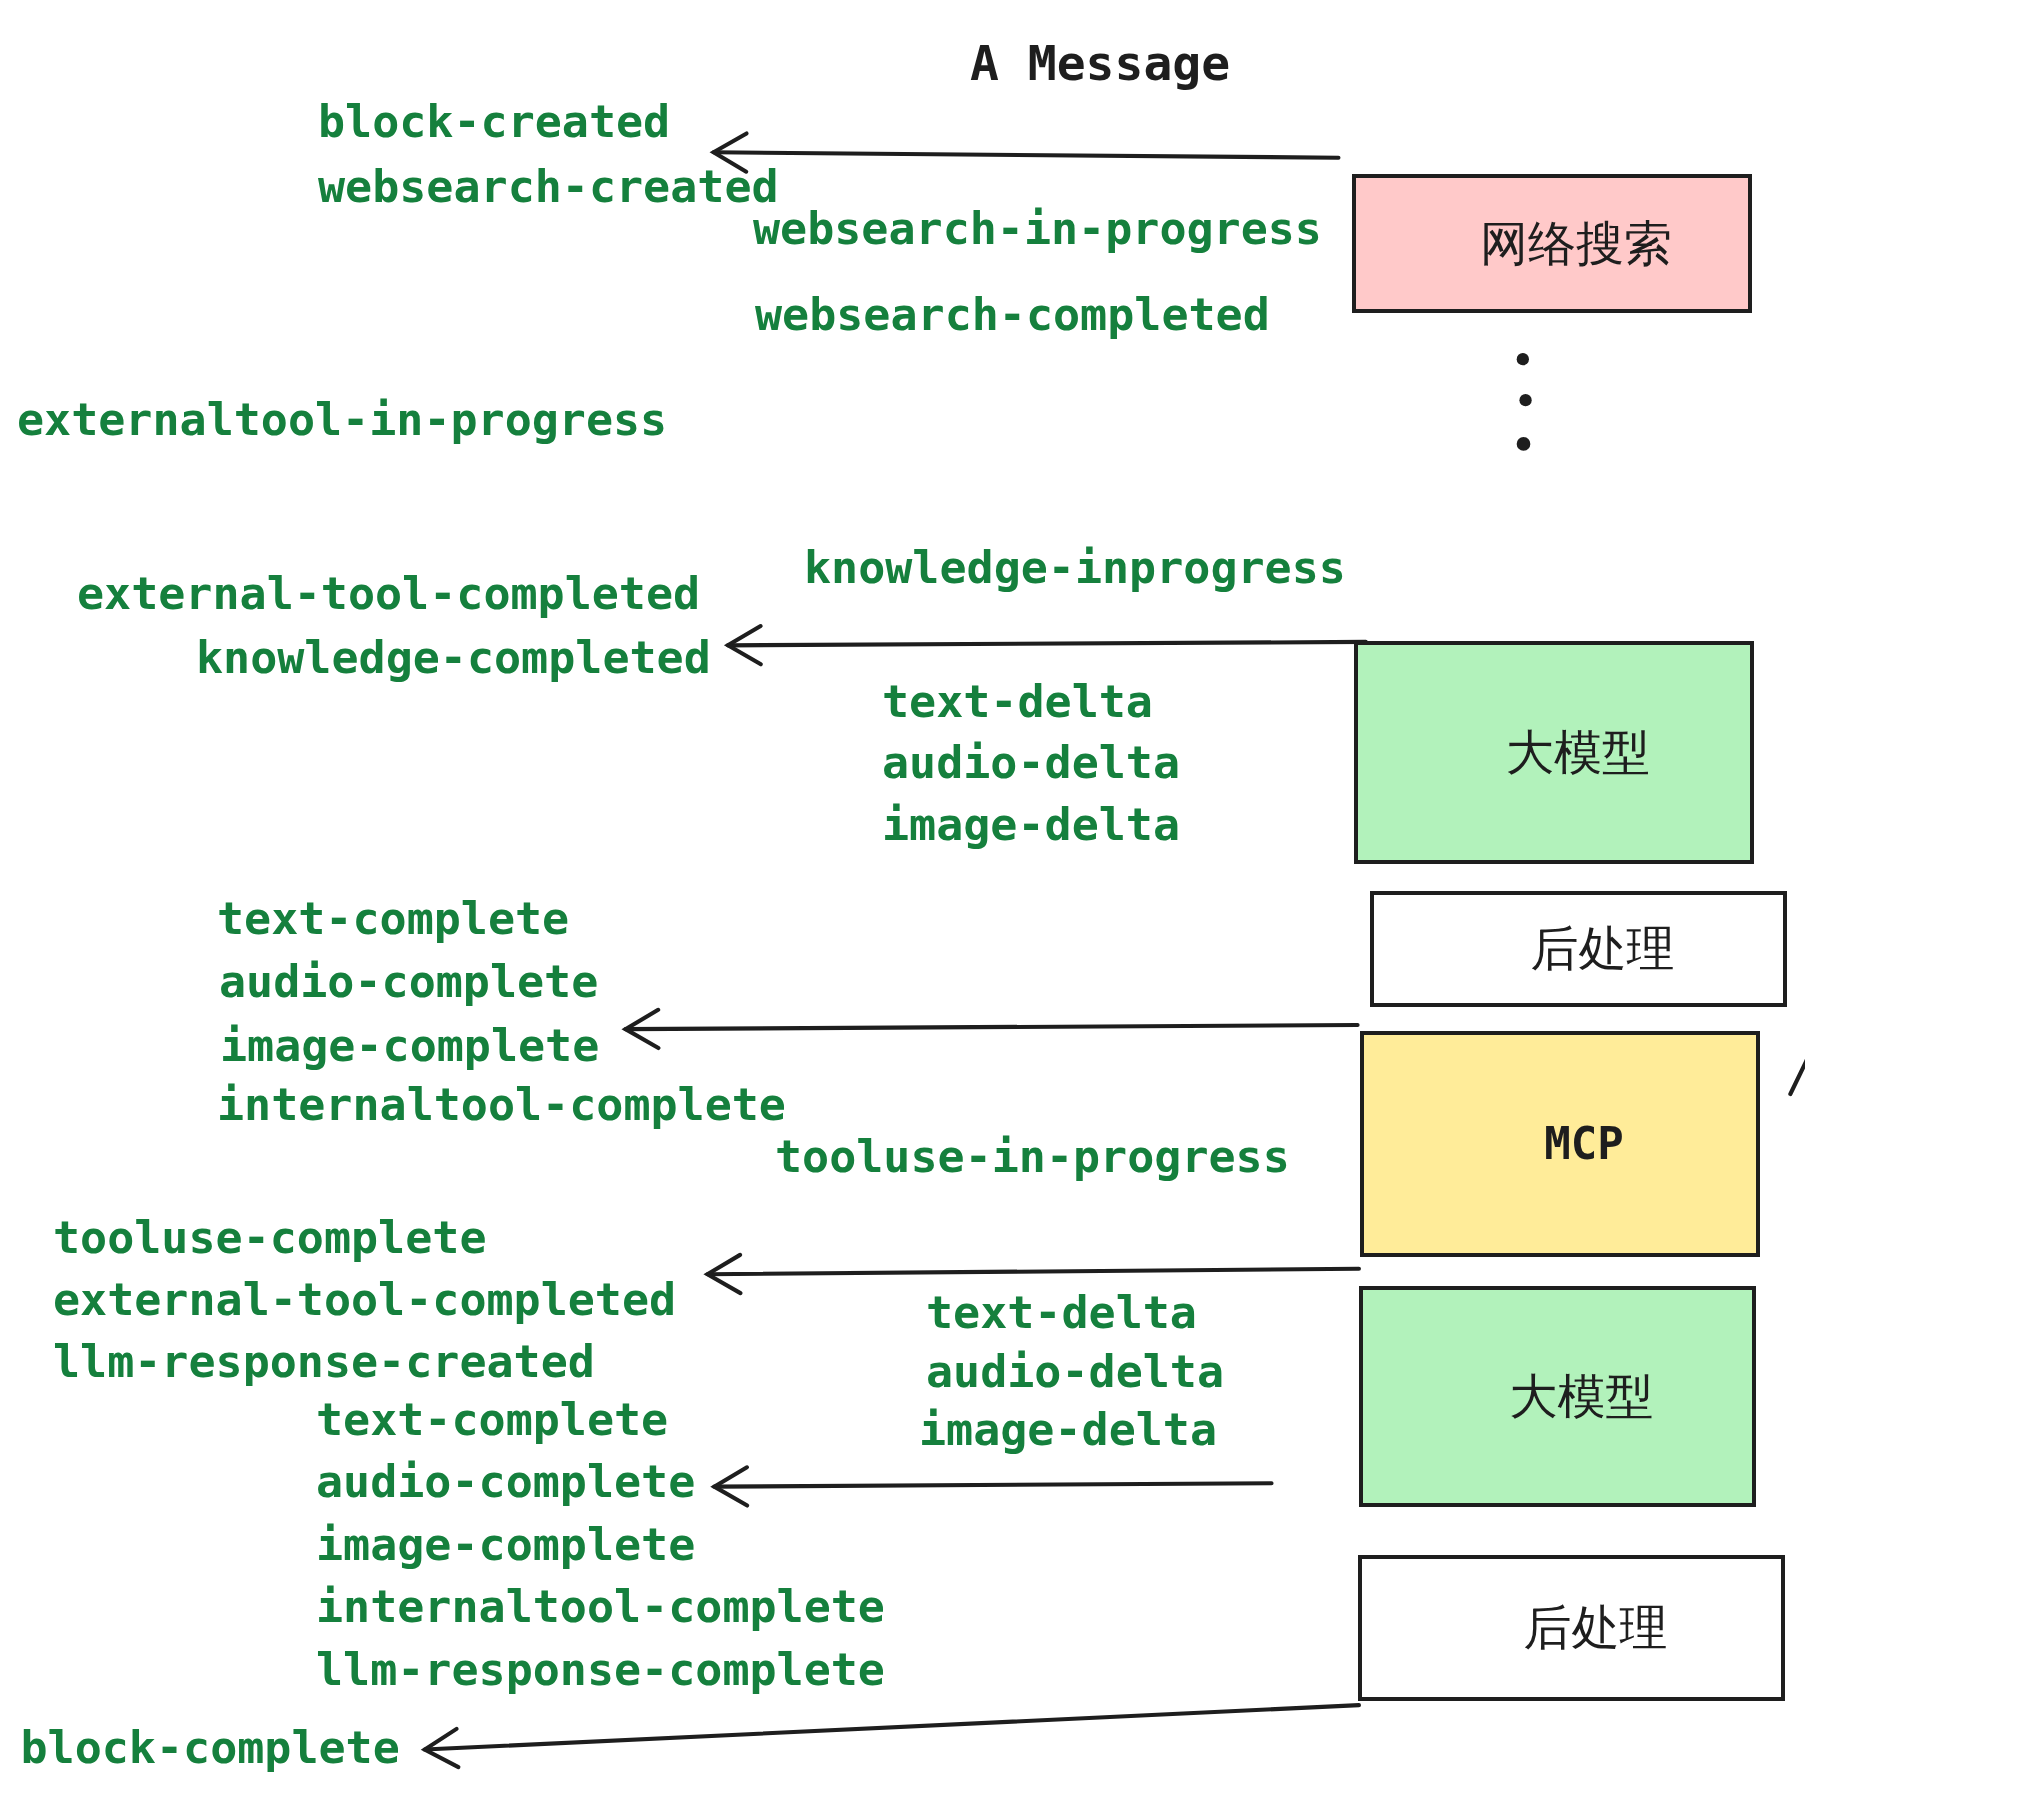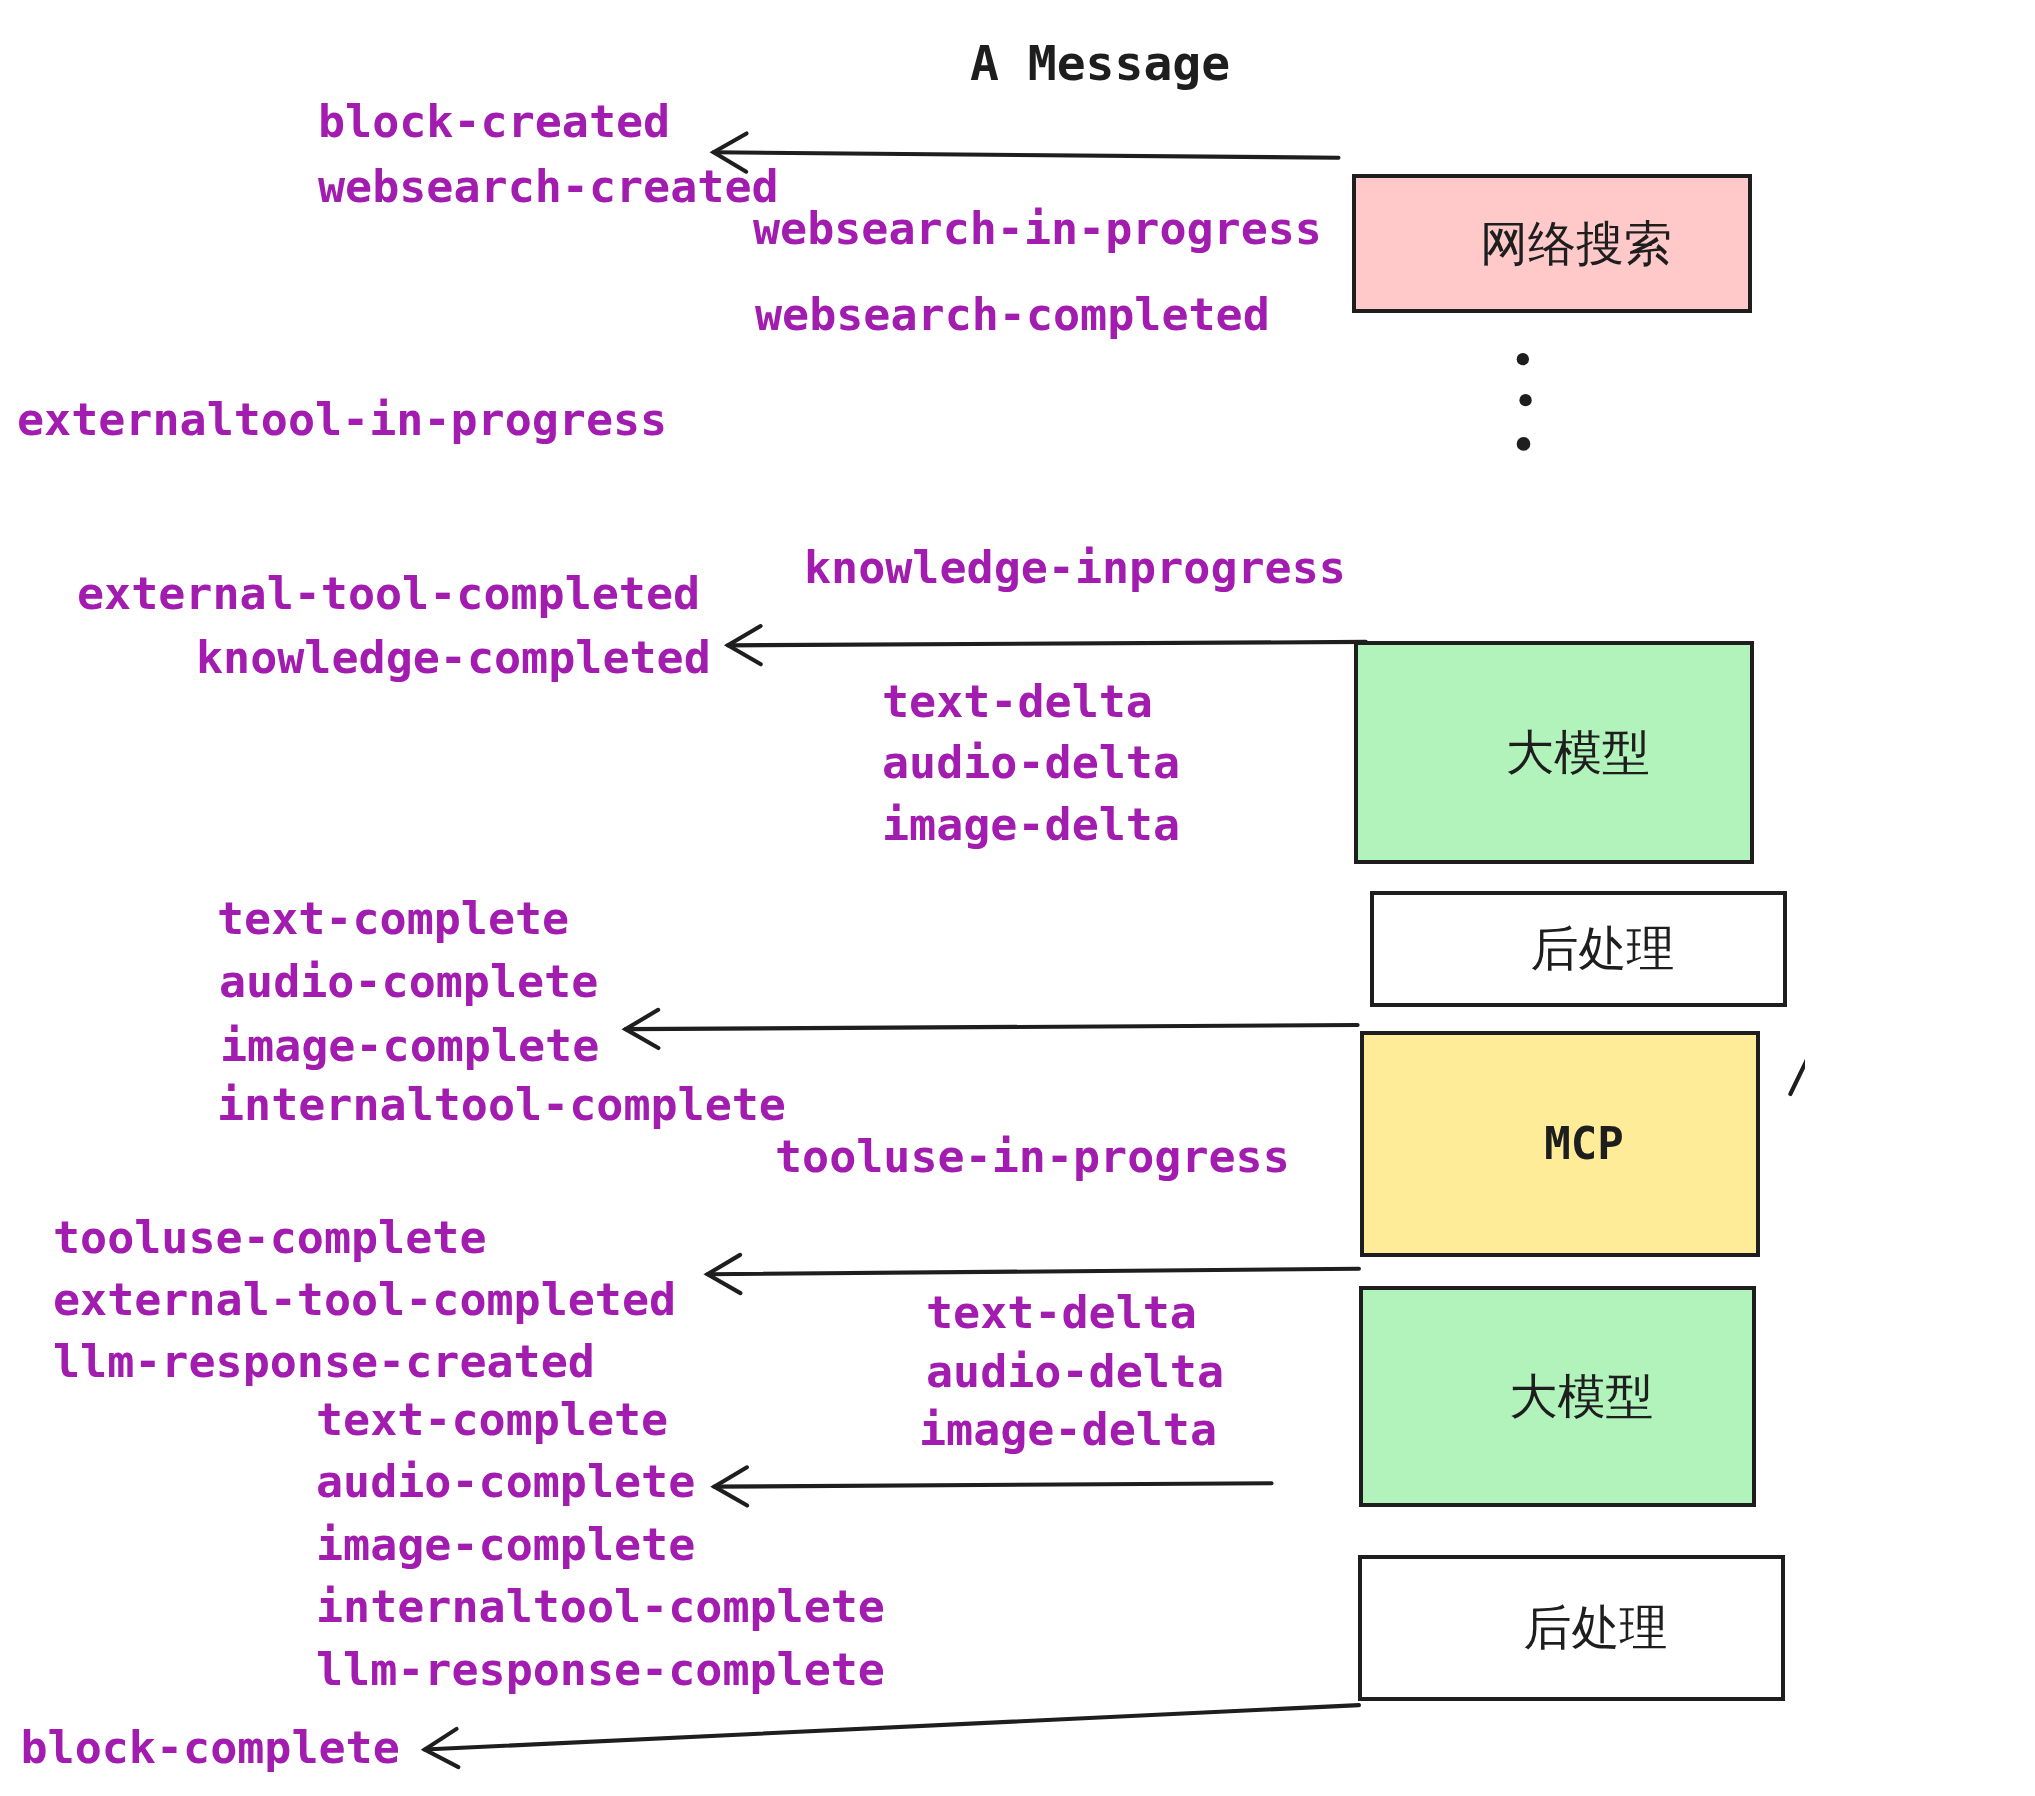--- a/index.html
+++ b/index.html
@@ -22,21 +22,21 @@
     transform: translateY(-50%);
     font: 700 48px/1 "DejaVu Sans Mono", "Liberation Mono", monospace;
     color: #1e1e1e;
     white-space: nowrap;
     letter-spacing: 0;
   }
   .evt {
     position: absolute;
     transform: translateY(-50%);
     font: 700 45px/1 "DejaVu Sans Mono", "Liberation Mono", monospace;
-    color: #a21caf;
+    color: #15803d;
     white-space: nowrap;
   }
   .box {
     position: absolute;
     box-sizing: border-box;
     border: 4.8px solid #1e1e1e;
     display: flex;
     align-items: center;
     justify-content: center;
     padding-left: 48px;

